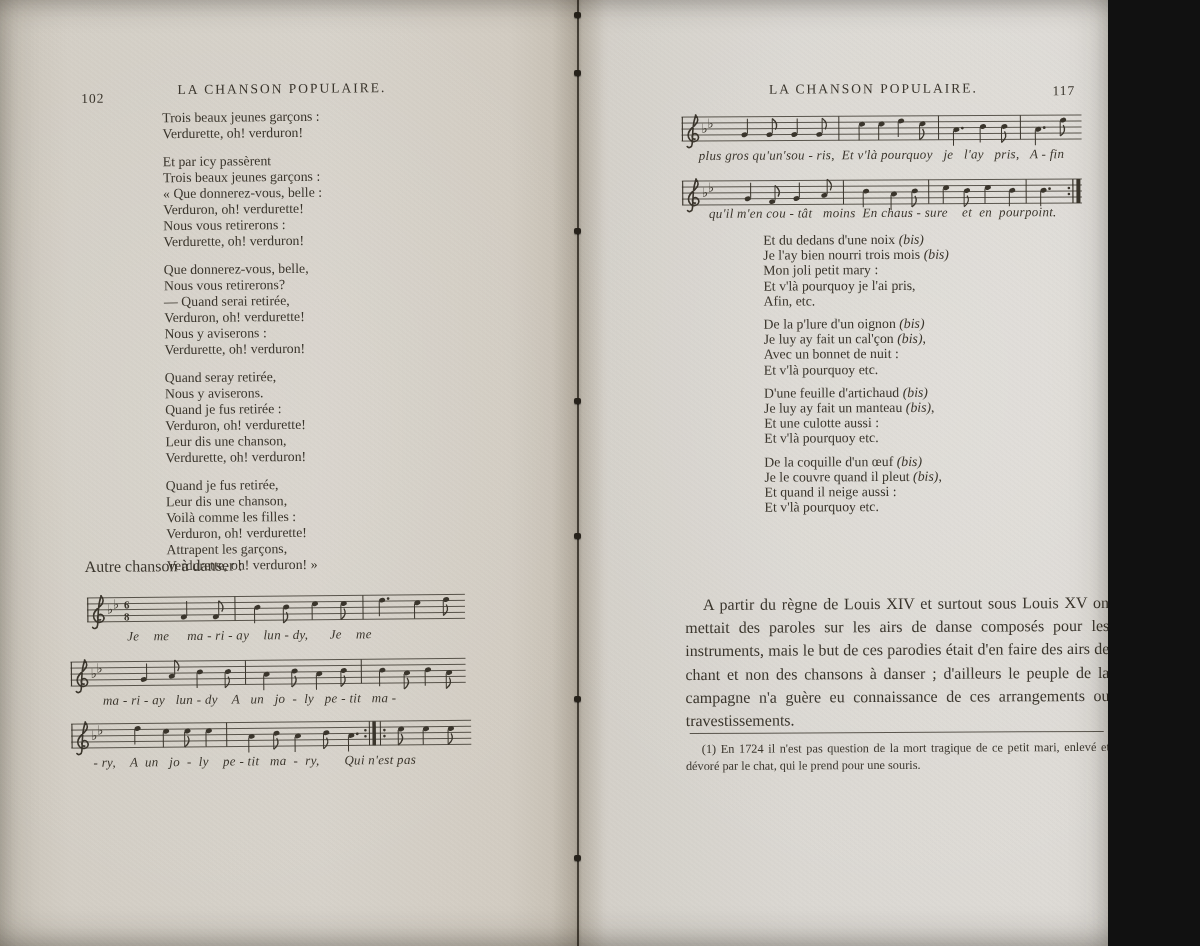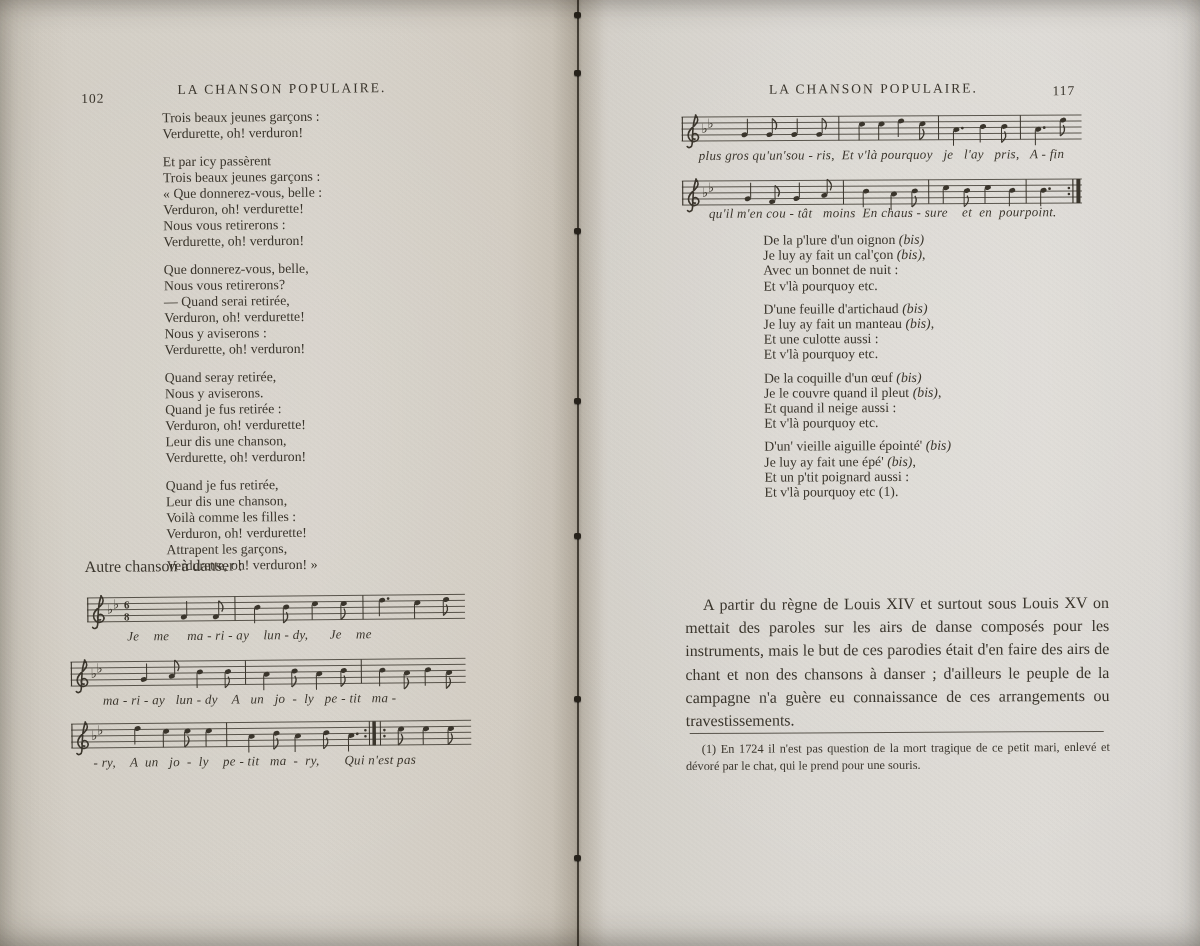--- a/index.html
+++ b/index.html
@@ -1,16 +1,16 @@
 <!DOCTYPE html>
 <html style="--ink: #3a352c;"><head>
 <meta charset="utf-8">
 <style>
   html,body{margin:0;padding:0;background:#111;}
-  .stage{position:relative;width:1200px;height:946px;overflow:hidden;
+  .stage{position:relative;width:1108px;height:946px;overflow:hidden;
          font-family:"Liberation Serif","DejaVu Serif",serif;}
   
   .page{position:absolute;top:0;height:946px;}
   .page-left{left:0;width:578px;
     background:
       radial-gradient(120% 90% at 40% 45%, rgba(255,255,255,.10), rgba(0,0,0,0) 60%),
       linear-gradient(90deg,#c8c2b7 0%,#d3cec5 12%,#d7d2ca 55%,#d2ccc2 88%,#c3bcb0 100%);}
   .page-right{left:578px;width:622px;
     background:
       radial-gradient(110% 90% at 55% 40%, rgba(255,255,255,.12), rgba(0,0,0,0) 65%),
@@ -332,42 +332,43 @@
         <circle cx="367.64000000000004" cy="19.5" r="1.4" fill="#3a352c"></circle>
         <line x1="391" y1="10" x2="391" y2="34" stroke="#3a352c" stroke-width="1.2"></line>
         <rect x="394.5" y="10" width="4" height="24" fill="#3a352c"></rect>
         <circle cx="387" cy="19" r="1.3" fill="#3a352c"></circle>
         <circle cx="387" cy="25" r="1.3" fill="#3a352c"></circle>
       </svg>
     <div class="lyrics" style="left:710px;top:205px;">qu'il m'en cou - tât   moins  En chaus - sure    et  en  pourpoint.</div>
 
     <div class="stanzas stanzas-right" style="left:764px;top:232px;">
         <div class="stanza">
+          <div>Et du dedans d'une noix <i>(bis)</i></div>
+          <div>Je l'ay bien nourri trois mois <i>(bis)</i></div>
+          <div>Mon joli petit mary :</div>
+          <div>Et v'là pourquoy je l'ai pris,</div>
+          <div>Afin, etc.</div>
+        </div>
+        <div class="stanza">
           <div>De la p'lure d'un oignon <i>(bis)</i></div>
           <div>Je luy ay fait un cal'çon <i>(bis)</i>,</div>
           <div>Avec un bonnet de nuit :</div>
           <div>Et v'là pourquoy etc.</div>
         </div>
         <div class="stanza">
           <div>D'une feuille d'artichaud <i>(bis)</i></div>
           <div>Je luy ay fait un manteau <i>(bis)</i>,</div>
           <div>Et une culotte aussi :</div>
           <div>Et v'là pourquoy etc.</div>
         </div>
         <div class="stanza">
           <div>De la coquille d'un œuf <i>(bis)</i></div>
           <div>Je le couvre quand il pleut <i>(bis)</i>,</div>
           <div>Et quand il neige aussi :</div>
           <div>Et v'là pourquoy etc.</div>
-        </div>
-        <div class="stanza">
-          <div>D'un' vieille aiguille épointé' <i>(bis)</i></div>
-          <div>Je luy ay fait une épé' <i>(bis)</i>,</div>
-          <div>Et un p'tit poignard aussi :</div>
-          <div>Et v'là pourquoy etc (1).</div>
         </div>
       </div>
 
     <div class="para" style="left:684px;top:592px;width:424px;">A partir du règne de Louis XIV et surtout sous Louis XV on mettait des paroles sur les airs de danse composés pour les instruments, mais le but de ces parodies était d'en faire des airs de chant et non des chansons à danser ; d'ailleurs le peuple de la campagne n'a guère eu connaissance de ces arrangements ou travestissements.</div>
 
     <div class="footrule" style="left:688px;top:732px;width:414px;"></div>
     <div class="footnote" style="left:684px;top:740px;width:424px;">(1) En 1724 il n'est pas question de la mort tragique de ce petit mari, enlevé et dévoré par le chat, qui le prend pour une souris.</div>
   </div>
 
   <div class="gutter"></div>

